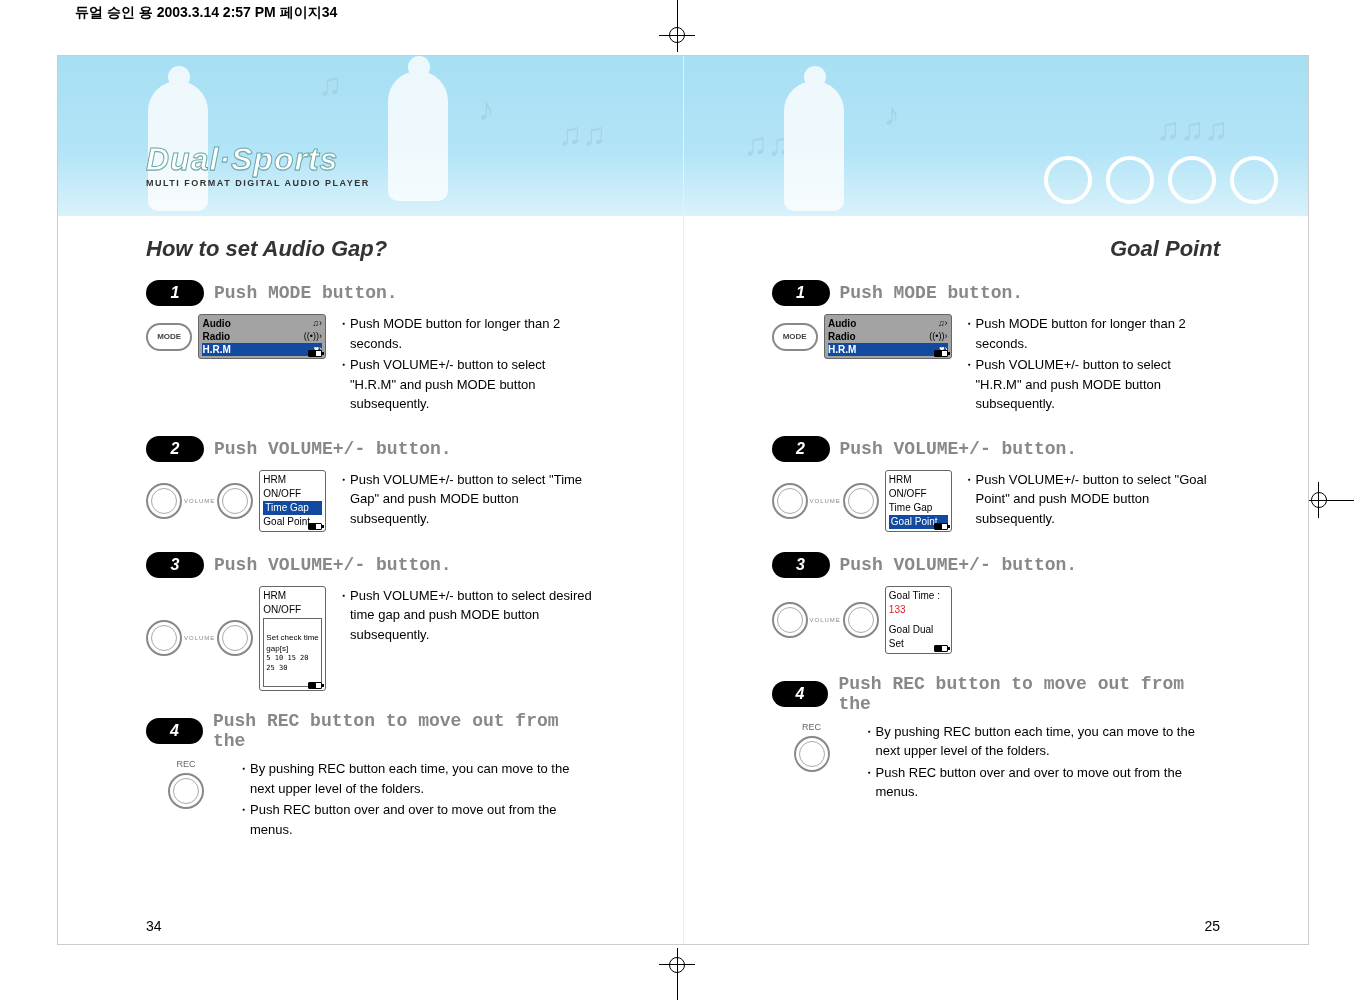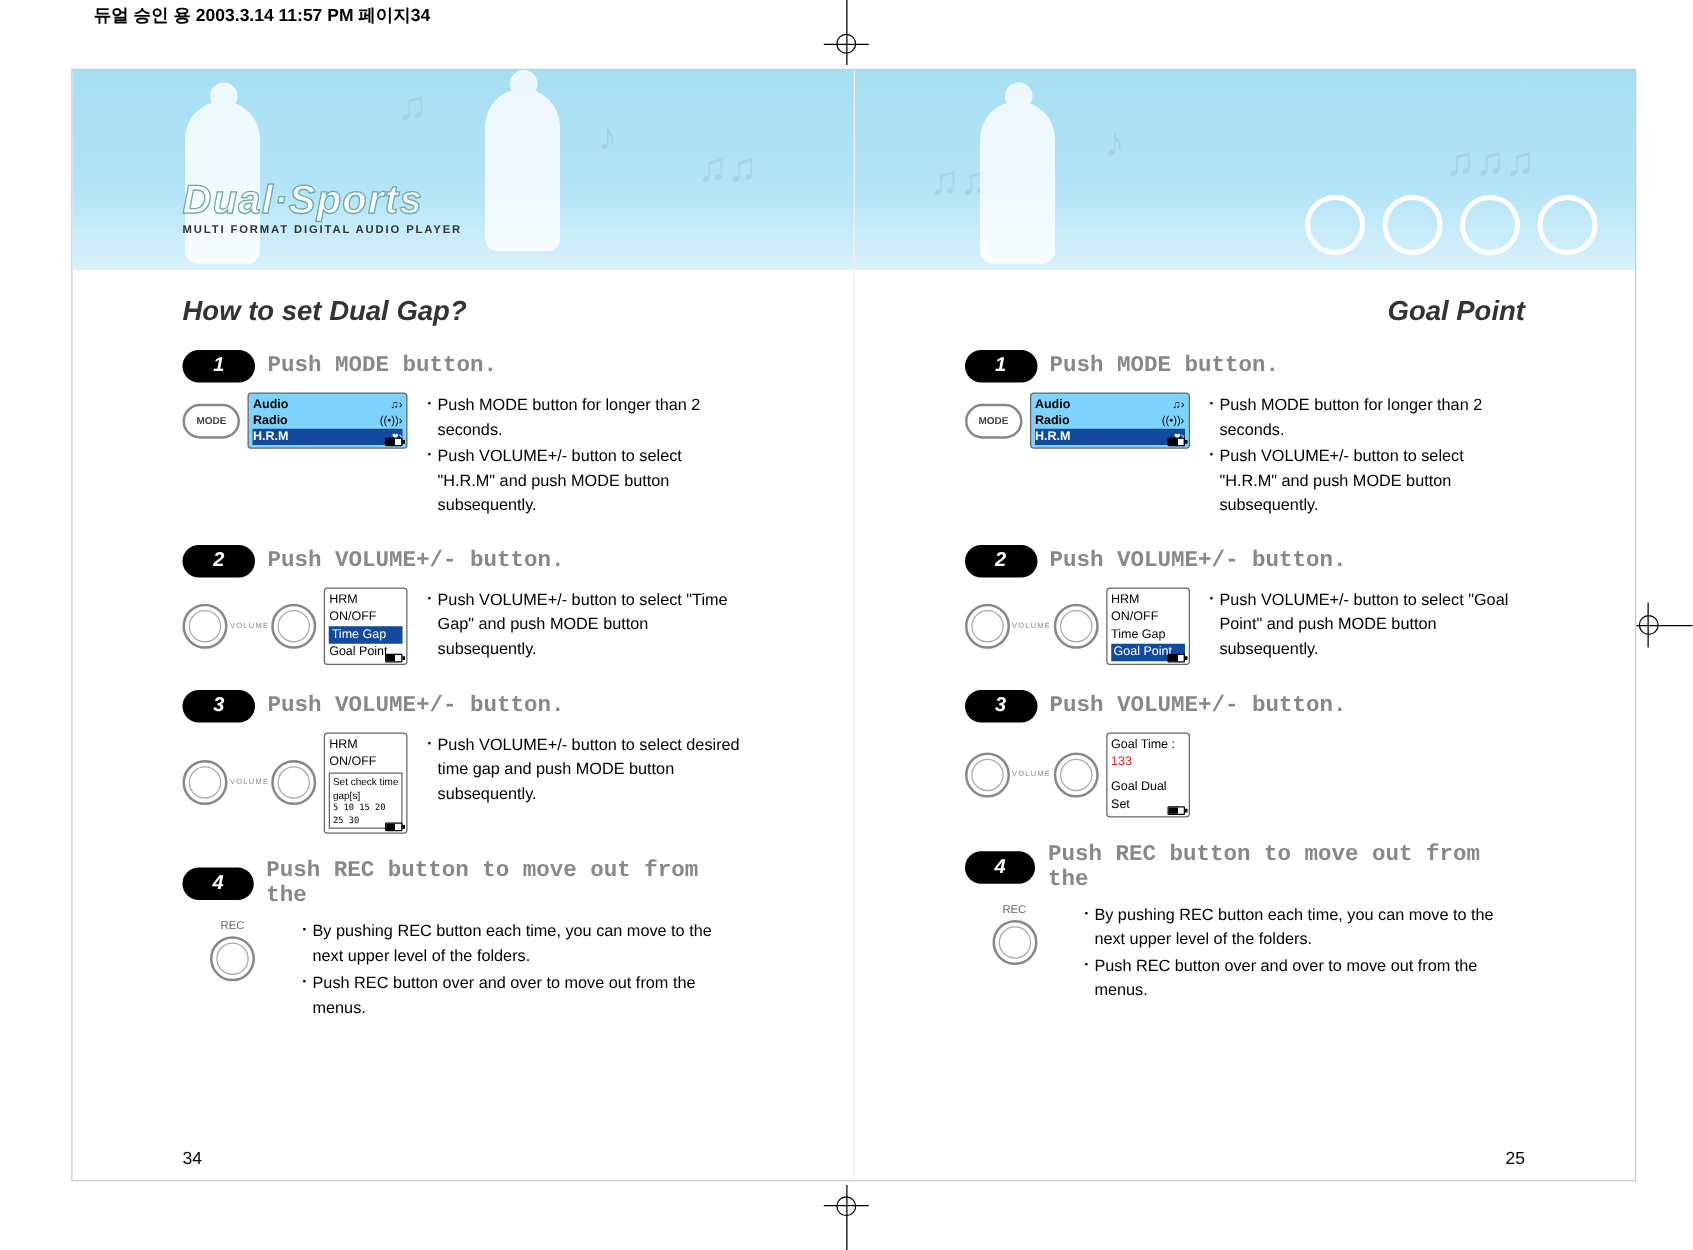--- a/index.html
+++ b/index.html
@@ -49,40 +49,40 @@
   .bullets li { list-style: none; position: relative; padding-left: 8px; margin-bottom: 2px; }
   .bullets li::before { content: '●'; font-size: 5px; position: absolute; left: 0; top: 6px; }
   .device { width: 180px; display: flex; align-items: center; gap: 6px; }
   
   .btn-pill { width: 48px; height: 28px; border: 2px solid #888; border-radius: 14px; display: flex; align-items: center; justify-content: center; font-size: 8px; background: #fff; color: #444; font-weight: bold; }
   .btn-round { width: 36px; height: 36px; border: 2px solid #888; border-radius: 50%; display: flex; align-items: center; justify-content: center; font-size: 8px; background: #fff; color: #444; }
   .btn-round-inner { width: 26px; height: 26px; border: 1px solid #aaa; border-radius: 50%; }
   .vol-ctrl { display: flex; align-items: center; gap: 2px; }
   .vol-label { font-size: 6px; color: #888; letter-spacing: 1px; }
 
-  .screen { width: 132px; border: 1px solid #666; border-radius: 3px; padding: 2px 3px; background: #7dd3fc; font-size: 10px; line-height: 1.3; position: relative; }
+  .screen { width: 132px; border: 1px solid #666; border-radius: 3px; padding: 2px 3px; background: #a3a3a3; font-size: 10px; line-height: 1.3; position: relative; }
   .screen-row { display: flex; justify-content: space-between; align-items: center; }
   .screen-row.sel { background: #114a9e; color: #fff; align-items: center; }
   .screen-row .label { font-weight: bold; }
   .screen-row .ico { font-size: 9px; }
   .battery { position: absolute; right: 3px; bottom: 1px; width: 14px; height: 7px; border: 1px solid #000; border-radius: 1px; background: linear-gradient(to right,#000 60%,#fff 60%); }
   .battery::after { content:''; position:absolute; right:-3px; top:1px; width:2px; height:3px; background:#000; }
   
   .screen2 { width: 110px; border: 1px solid #666; border-radius: 3px; padding: 2px 3px; background: #fff; font-size: 10px; line-height: 1.4; position: relative; }
   .screen2 .sel { background: #114a9e; color: #fff; padding: 0 2px; }
 
   .goalpoint-val { color: #d22; }
   
   .rec-col { width: 80px; display: flex; flex-direction: column; align-items: center; gap: 4px; }
   .rec-text { font-size: 9px; color: #666; }
 </style>
 </head>
 <body>
 
-<div class="print-header">듀얼 승인 용  2003.3.14 11:57 PM  페이지34</div>
+<div class="print-header">듀얼 승인 용  2003.3.14 2:57 PM  페이지34</div>
 
 <div class="crop crop-top"></div>
 <div class="crop crop-top-h"></div>
 <div class="crop crop-top-c"></div>
 <div class="crop crop-bot"></div>
 <div class="crop crop-bot-h"></div>
 <div class="crop crop-bot-c"></div>
 <div class="crop crop-r"></div>
 <div class="crop crop-r-v"></div>
 <div class="crop crop-r-c"></div>
@@ -95,21 +95,21 @@
       <span class="note" style="left:420px;top:35px">♪</span>
       <span class="note" style="left:500px;top:60px">♫♫</span>
       <div class="runner" style="left:90px;top:25px"></div>
       <div class="runner" style="left:330px;top:15px"></div>
       <div class="banner-logo">
         <div class="banner-logo-title">Dual·Sports</div>
         <div class="banner-logo-sub">MULTI FORMAT DIGITAL AUDIO PLAYER</div>
       </div>
     </div>
     <div class="content">
-      <div class="section-title-left">How to set Dual Gap?</div>
+      <div class="section-title-left">How to set Audio Gap?</div>
 
       <div class="step">
         <div class="step-head">
           <div class="badge">1</div>
           <div class="step-title">Push MODE button.</div>
         </div>
         <div class="step-body">
           <div class="device">
             <div class="btn-pill">MODE</div>
             <div class="screen">
@@ -175,21 +175,21 @@
               <div class="btn-round">
                   <div class="btn-round-inner"></div>
                 </div>
               <span class="vol-label">VOLUME</span>
               <div class="btn-round">
                   <div class="btn-round-inner"></div>
                 </div>
             </div>
             <div class="screen2" style="position:relative">
               <div>HRM ON/OFF</div>
-              <div style="border:1px solid #666;padding:1px 2px;margin:1px 0;background:#fff;font-size:8px">
+              <div style="border:1px solid #666;padding:13px 2px;margin:1px 0;background:#fff;font-size:8px">
                 <div>Set check time gap[s]</div>
                 <div style="font-family:monospace;font-size:7px">5 10 15 20 25 30</div>
               </div>
               <div class="battery"></div>
             </div>
           </div>
           <ul class="bullets">
             <li>Push VOLUME+/- button to select desired time gap and push MODE button subsequently.</li>
           </ul>
         </div>

